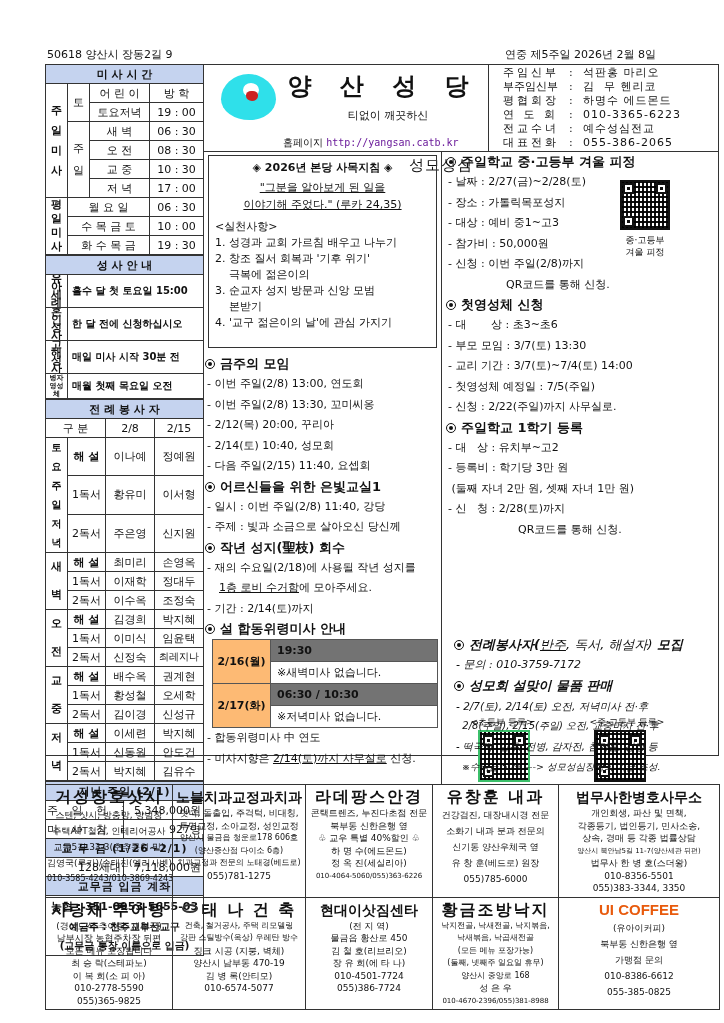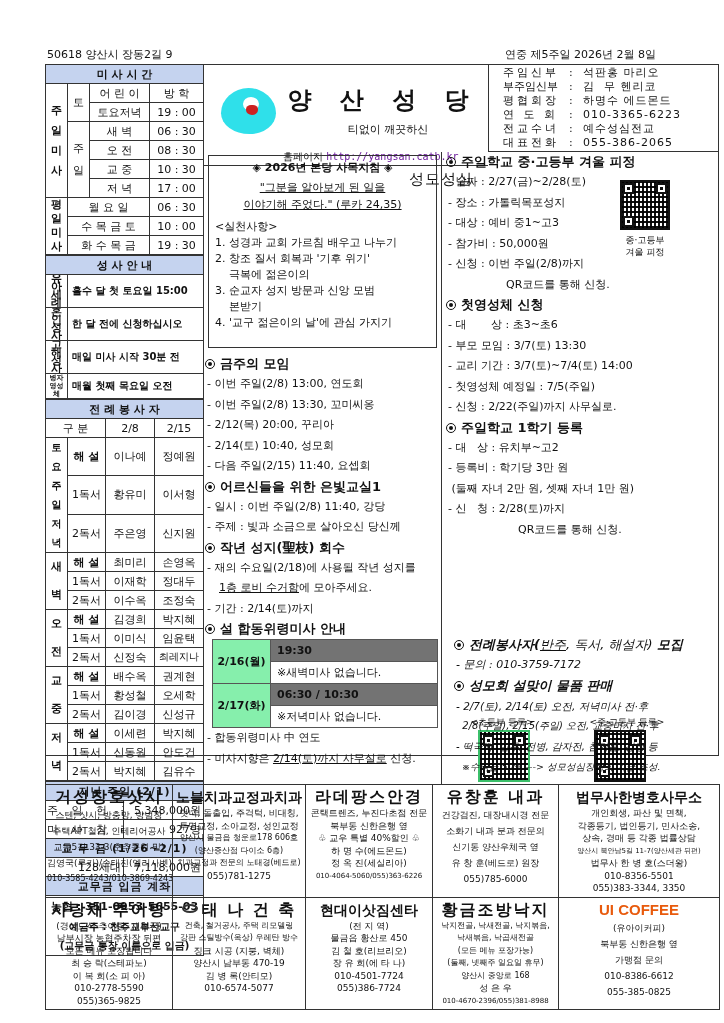--- a/index.html
+++ b/index.html
@@ -11,21 +11,21 @@
   
   .left { position: absolute; left: 45px; top: 64px; width: 158px; }
   table.grid { border-collapse: collapse; width: 158px; table-layout: fixed; }
   table.grid td { border: 1px solid #333; text-align: center; height: 19px; font-size: 11px; padding: 0 1px; white-space: nowrap; overflow: hidden; letter-spacing: 0; }
   .hdr { background: #c5d3ef; font-weight: bold; letter-spacing: 4px; font-size: 12px; }
   .small { font-size: 8px; line-height: 8px; font-weight: bold; }
   .bold { font-weight: bold; }
   .r { text-align: right !important; padding-right: 2px !important; }
   .l { text-align: left !important; padding-left: 4px !important; }
   
-  .logo-area { position: absolute; left: 203px; top: 78px; width: 285px; height: 88px; border-bottom: 1px solid #333; }
+  .logo-area { position: absolute; left: 203px; top: 64px; width: 285px; height: 88px; border-bottom: 1px solid #333; }
   .logo { position: absolute; left: 18px; top: 10px; width: 55px; height: 46px; background: #2fe0ea; border-radius: 50% 50% 48% 52% / 55% 55% 45% 45%; }
   .logo::after { content: ""; position: absolute; left: 22px; top: 9px; width: 16px; height: 14px; background: #fff; border-radius: 50%; }
   .logo-heart { position: absolute; left: 43px; top: 27px; width: 12px; height: 10px; background: #c22; border-radius: 50% 50% 60% 60%; z-index: 2; }
   .title { position: absolute; left: 80px; top: 6px; width: 200px; text-align: center; font-size: 24px; font-weight: bold; letter-spacing: 10px; }
   .subtitle1 { position: absolute; left: 100px; top: 44px; width: 170px; text-align: center; font-size: 11px; }
   .subtitle2 { position: absolute; left: 100px; top: 56px; width: 170px; text-align: right; font-size: 15px; letter-spacing: 1px; margin-top: 36px; }
   .homepage { position: absolute; left: 80px; top: 72px; font-size: 10px; }
   .homepage a { color: #6a1a9a; font-family: "DejaVu Sans Mono", monospace; font-size: 10px; }
   
   .staff { position: absolute; left: 488px; top: 64px; width: 231px; height: 88px; border-left: 1px solid #333; border-bottom: 1px solid #333; padding: 2px 0 0 14px; }
@@ -40,21 +40,21 @@
   .policy .q { text-align: center; font-size: 11px; line-height: 17px; }
   .policy .q span { text-decoration: underline; }
   .policy .item { font-size: 11px; line-height: 16px; }
   .sec { font-weight: bold; font-size: 13px; line-height: 20px; }
   .bullet { display: inline-block; width: 10px; height: 10px; border: 1px solid #111; border-radius: 50%; position: relative; margin-right: 5px; vertical-align: -1px; }
   .bullet::after { content: ""; position: absolute; left: 2px; top: 2px; width: 4px; height: 4px; border-radius: 50%; background: #111; }
   .li { font-size: 11px; line-height: 20.5px; white-space: nowrap; padding-left: 2px; }
   .u { text-decoration: underline; }
   .mass { border-collapse: collapse; width: 226px; margin-left: 7px; }
   .mass td { border: 1px solid #555; font-size: 11px; height: 22px; padding-left: 6px; }
-  .mass td.d { background: #86efac; font-weight: bold; width: 58px; text-align: center; padding: 0; }
+  .mass td.d { background: #fdba74; font-weight: bold; width: 58px; text-align: center; padding: 0; }
   .mass td.t { background: #737373; font-weight: bold; }
   
   .right { position: absolute; left: 441px; top: 152px; width: 278px; height: 632px; border-left: 1px solid #333; }
   .qr { position: absolute; background:
       repeating-linear-gradient(90deg, #111 0 2px, #fff 2px 4px),
       repeating-linear-gradient(0deg, #111 0 2px, #fff 2px 5px);
       background-blend-mode: multiply; }
   .qr .f { position: absolute; width: 11px; height: 11px; border: 2px solid #111; background: #fff; }
   .qr .f::after { content: ""; position: absolute; left: 2px; top: 2px; width: 3px; height: 3px; background: #111; }
   .qrcap { position: absolute; font-size: 9px; text-align: center; line-height: 12px; }

